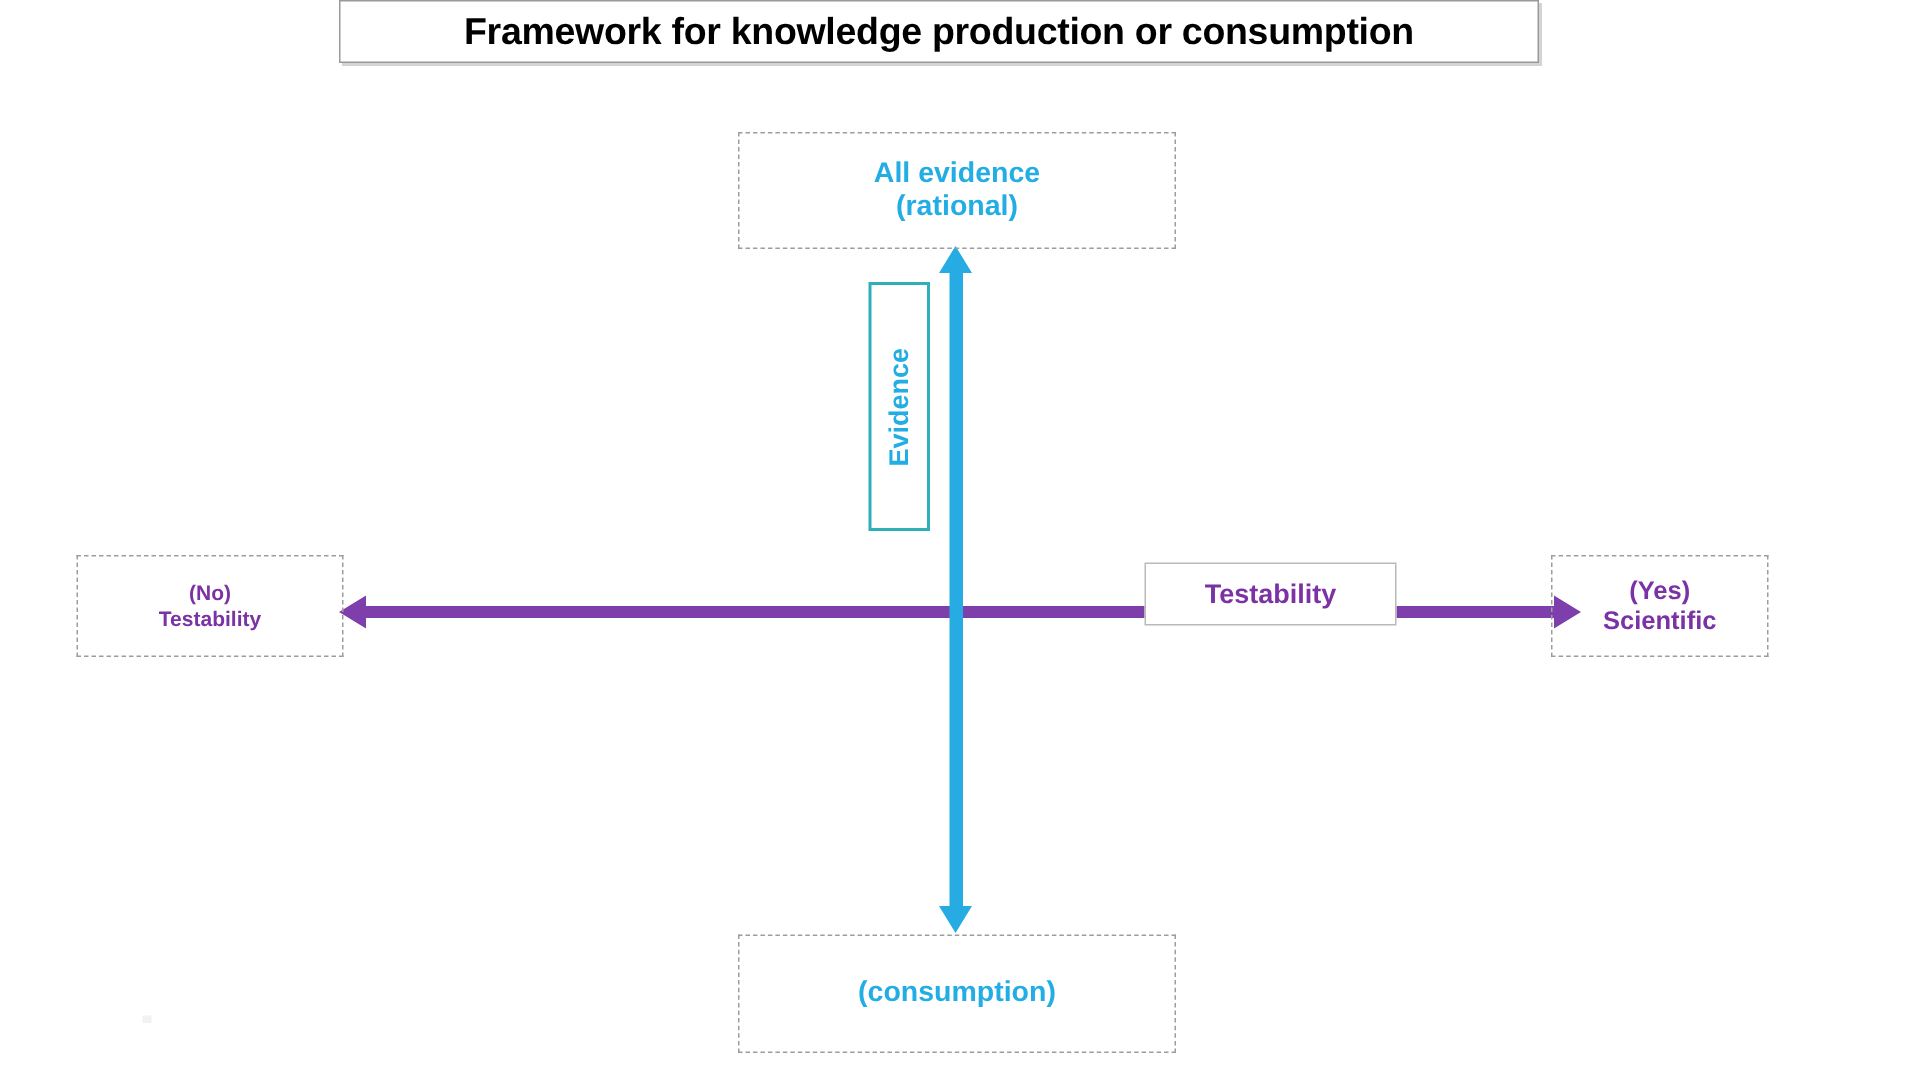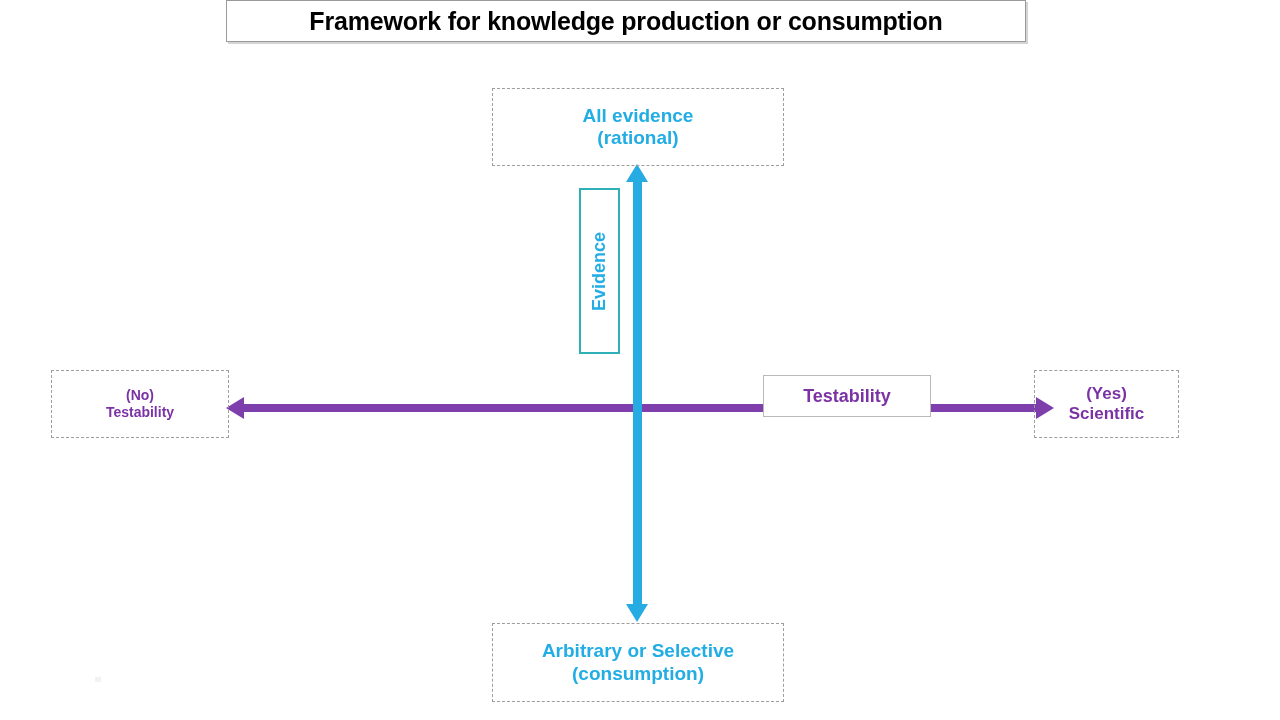--- a/index.html
+++ b/index.html
@@ -193,21 +193,20 @@
 <div id="axis-vertical-line"></div>
 <div id="axis-vertical-arrow-up"></div>
 <div id="axis-vertical-arrow-down"></div>
 
 <div class="pole-box" id="pole-top">
   <span class="line">All evidence</span>
   <span class="line">(rational)</span>
 </div>
 
 <div class="pole-box" id="pole-bottom">
-  <span class="line">Arbitrary or Selective</span>
   <span class="line">(consumption)</span>
 </div>
 
 <div class="pole-box" id="pole-left">
   <span class="line">(No)</span>
   <span class="line">Testability</span>
 </div>
 
 <div class="pole-box" id="pole-right">
   <span class="line">(Yes)</span>

